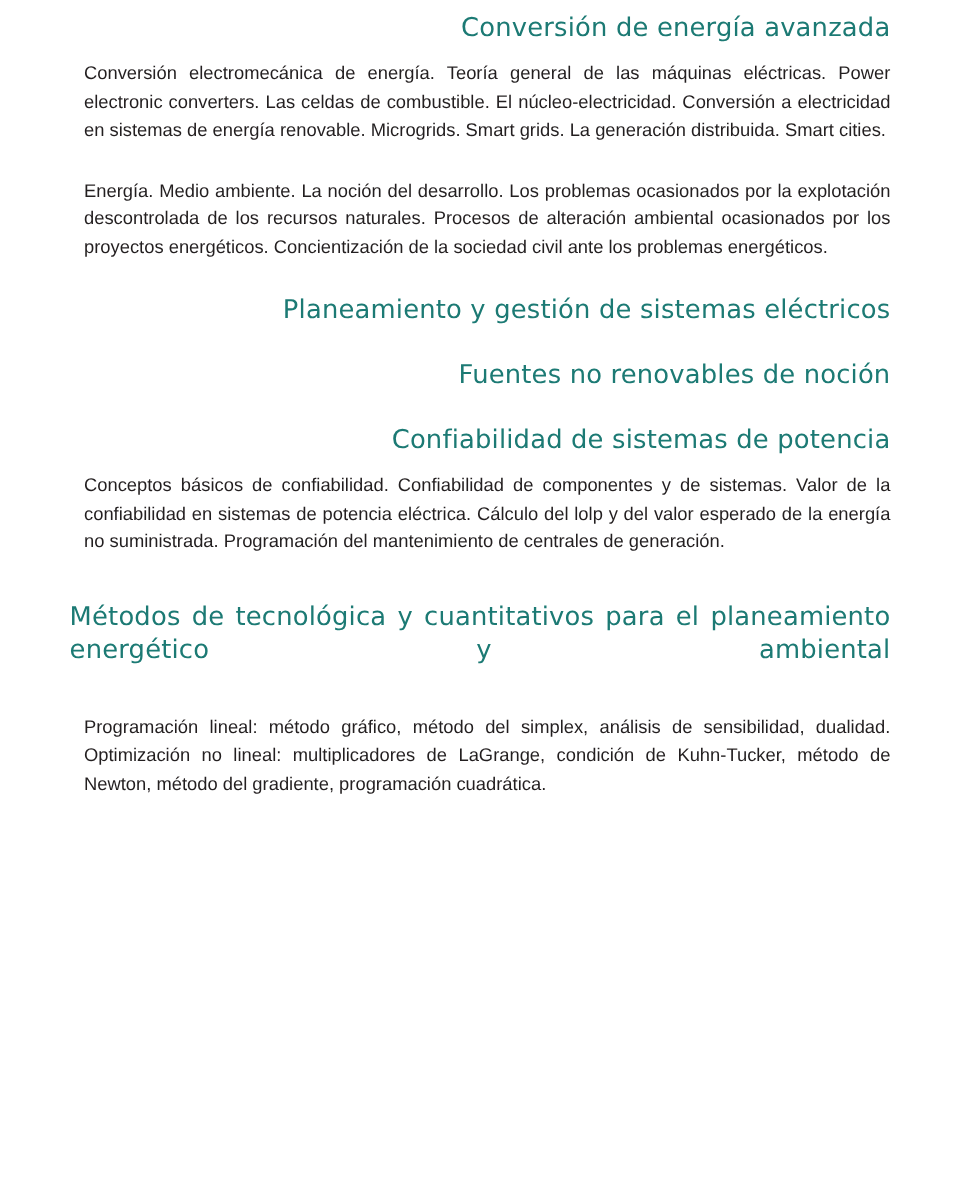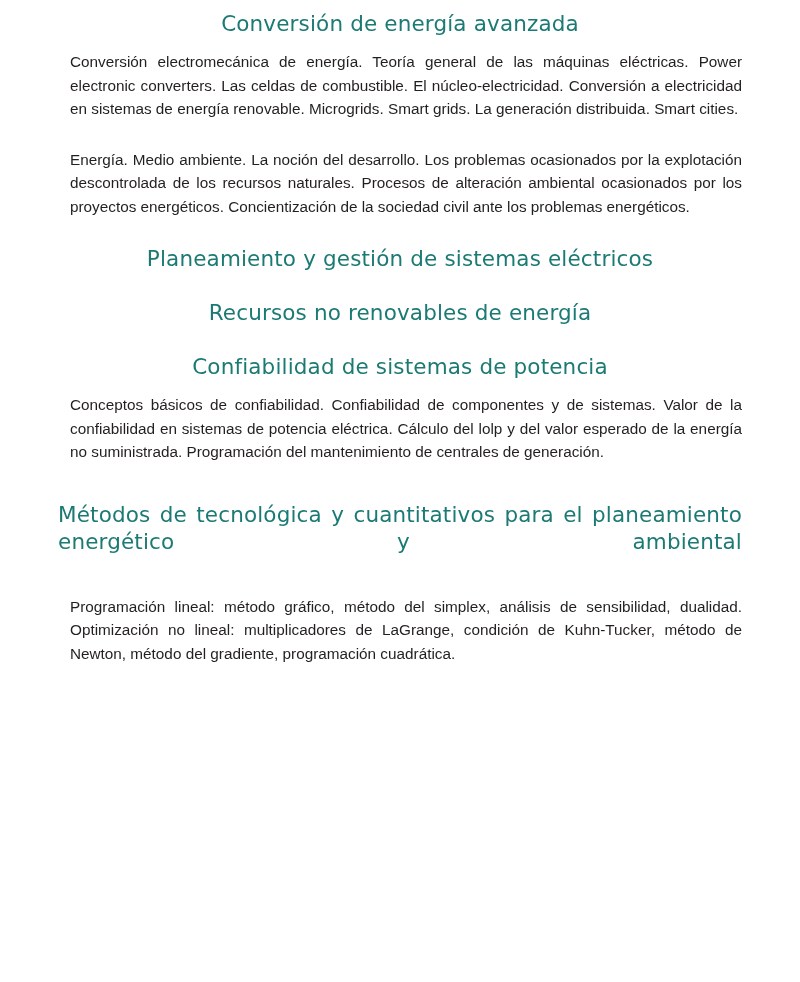--- a/index.html
+++ b/index.html
@@ -46,21 +46,21 @@
     font-weight: 400;
     font-size: 21.5px;
     line-height: 27px;
     letter-spacing: 0.15px;
     text-align: justify;
     text-justify: inter-word;
   }
 
   
   .section-heading.single {
-    text-align: center;
+    text-align: right;
   }
 
   .section-heading.two-line {
     text-align: justify;
   }
   .section-heading.two-line::after {
     content: "";
     display: inline-block;
     width: 100%;
     height: 0;
@@ -104,21 +104,21 @@
     </section>
 
     <section class="section">
     </section>
 
     <section class="section">
       <h2 class="section-heading single">Planeamiento y gestión de sistemas eléctricos</h2>
     </section>
 
     <section class="section">
-      <h2 class="section-heading single">Recursos no renovables de energía</h2>
+      <h2 class="section-heading single">Fuentes no renovables de noción</h2>
     </section>
 
     <section class="section">
       <h2 class="section-heading single">Confiabilidad de sistemas de potencia</h2>
       <p class="section-body">Conceptos básicos de confiabilidad. Confiabilidad de componentes y de sistemas. Valor de la confiabilidad en sistemas de potencia eléctrica. Cálculo del lolp y del valor esperado de la energía no suministrada. Programación del mantenimiento de centrales de generación.</p>
     </section>
 
     <section class="section last">
       <h2 class="section-heading two-line">Métodos de tecnológica y cuantitativos para el planeamiento energético y ambiental</h2>
       <p class="section-body">Programación lineal: método gráfico, método del simplex, análisis de sensibilidad, dualidad. Optimización no lineal: multiplicadores de LaGrange, condición de Kuhn-Tucker, método de Newton, método del gradiente, programación cuadrática.</p>

